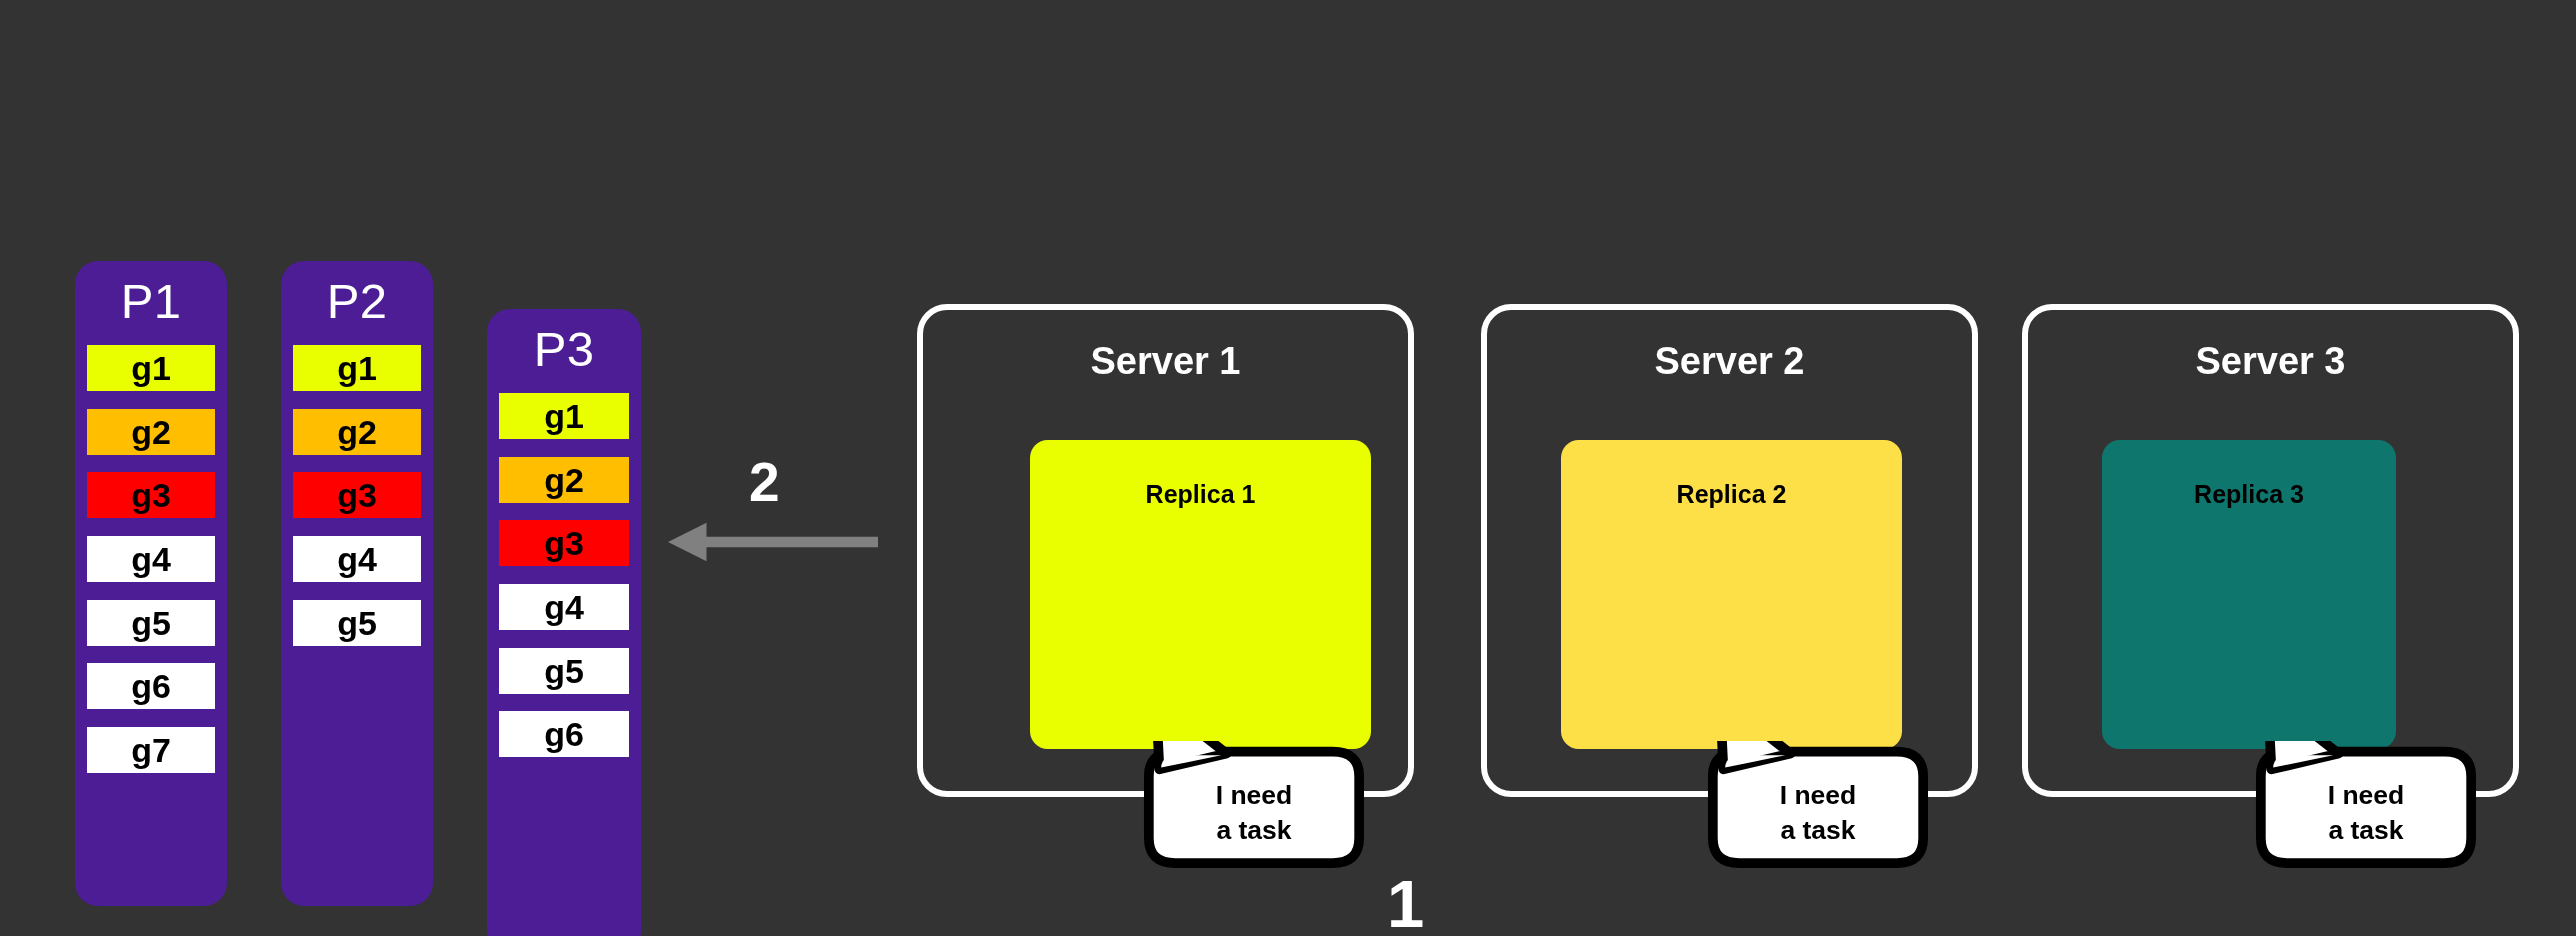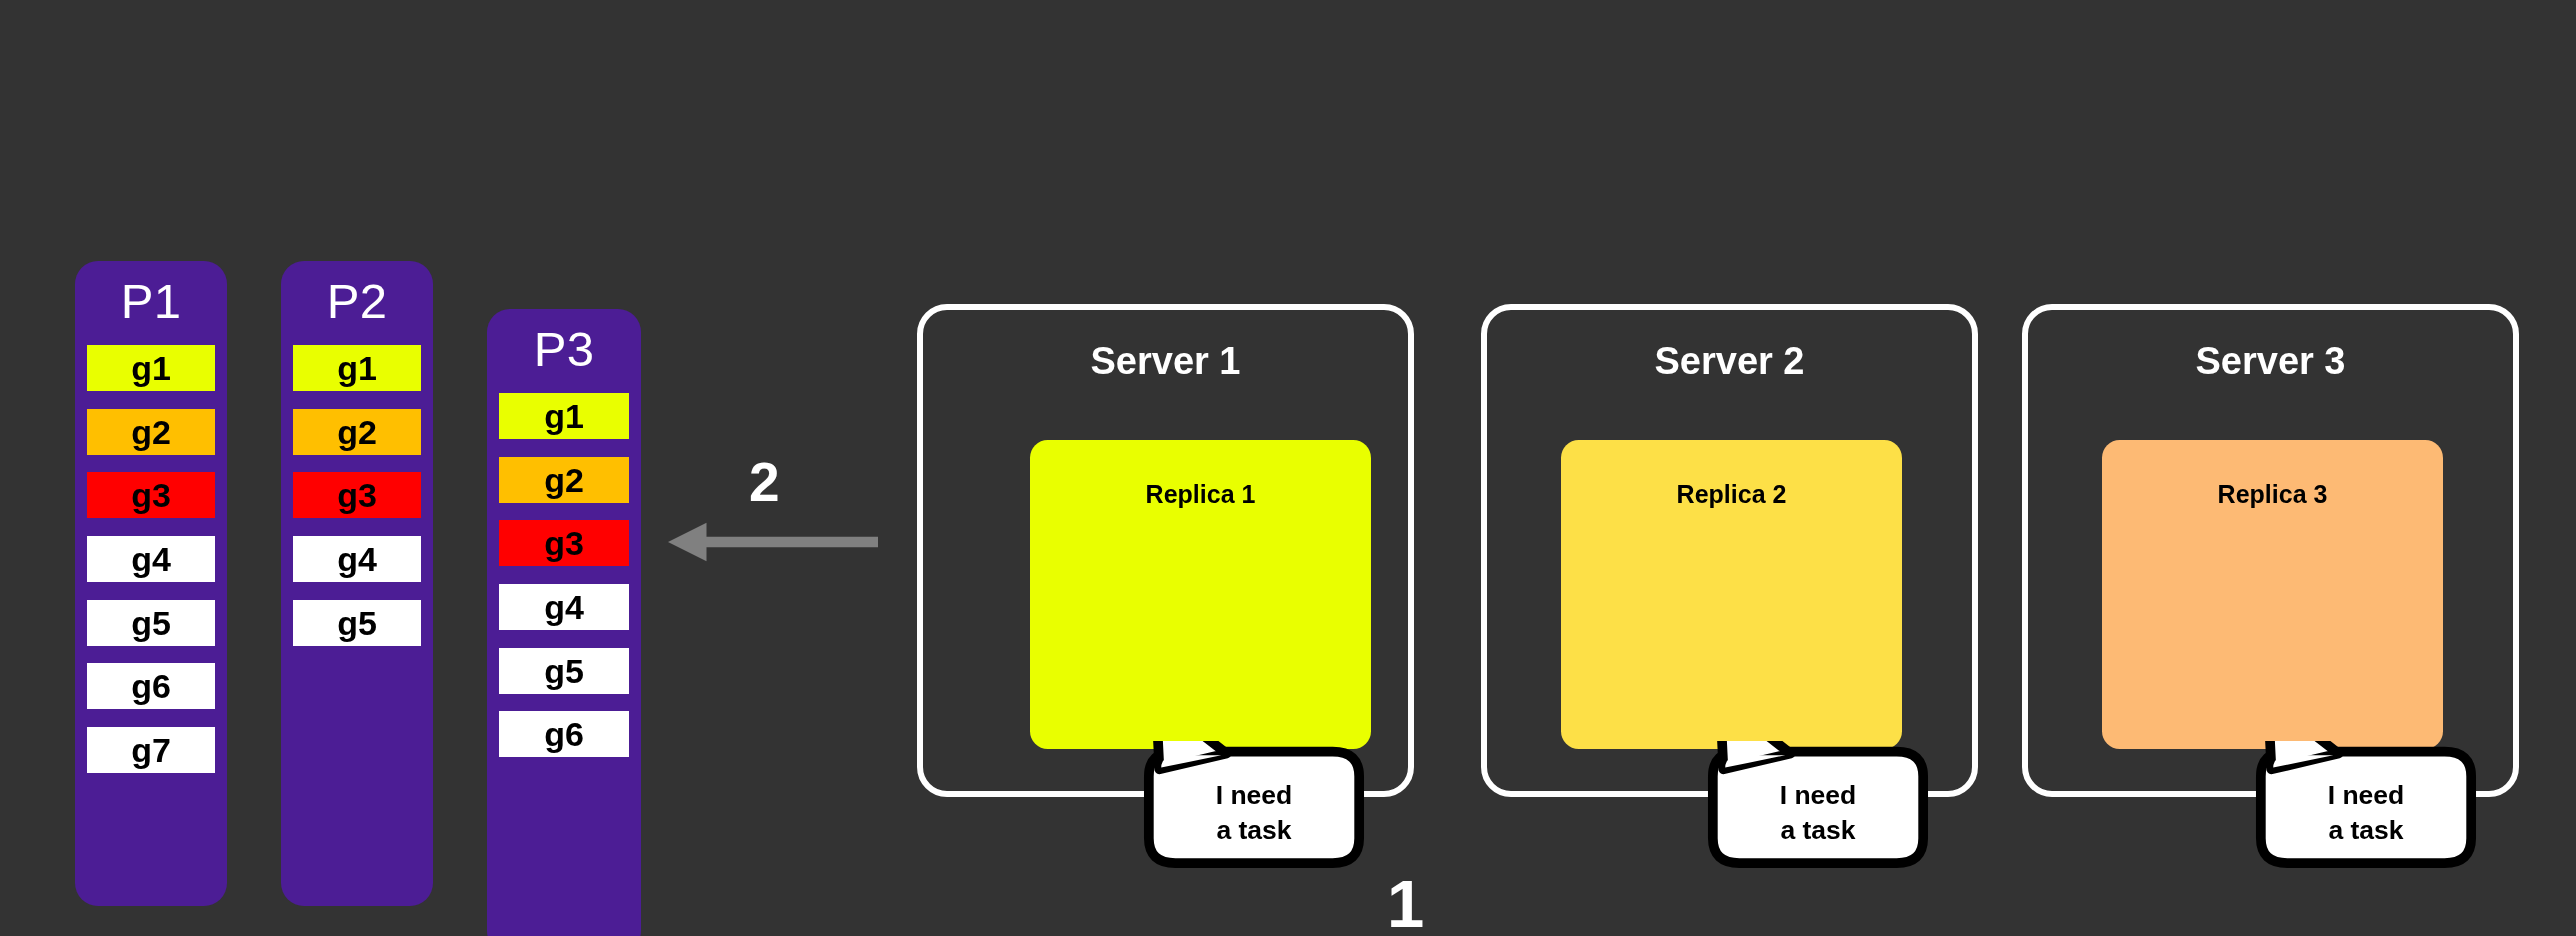--- a/index.html
+++ b/index.html
@@ -234,21 +234,21 @@
       <path d="M 10,40 Q 10,12 40,12 L 218,12 Q 248,12 248,40 L 248,110 Q 248,138 218,138 L 40,138 Q 10,138 10,110 Z" fill="#FFFFFF" stroke="#000000" stroke-width="11" stroke-linejoin="round"></path>
       <path d="M 22,32 L 18,-48 L 98,14 Z" fill="#FFFFFF" stroke="#000000" stroke-width="11" stroke-linejoin="round"></path>
       <path d="M 24,30 Q 24,18 40,16 L 92,16 Z" fill="#FFFFFF"></path>
     </svg>
     <div class="bubble-text">I need
 a task</div>
   </div>
 
   <div class="server-box" style="left:2022px; top:304px; width:497px; height:493px;">
     <div class="server-title">Server 3</div>
-    <div class="replica" style="left:74px; top:130px; width:341px; height:309px; background:#fdba74;text-align:right;">
+    <div class="replica" style="left:74px; top:130px; width:294px; height:309px; background:#0f766e;text-align:right;">
       <span class="replica-label">Replica 3</span>
     </div>
   </div>
 
   <div class="bubble" style="left:2252px; top:741px;">
     <svg width="228" height="131" viewBox="0 0 258 148">
       <path d="M 10,40 Q 10,12 40,12 L 218,12 Q 248,12 248,40 L 248,110 Q 248,138 218,138 L 40,138 Q 10,138 10,110 Z" fill="#FFFFFF" stroke="#000000" stroke-width="11" stroke-linejoin="round"></path>
       <path d="M 22,32 L 18,-48 L 98,14 Z" fill="#FFFFFF" stroke="#000000" stroke-width="11" stroke-linejoin="round"></path>
       <path d="M 24,30 Q 24,18 40,16 L 92,16 Z" fill="#FFFFFF"></path>
     </svg>

